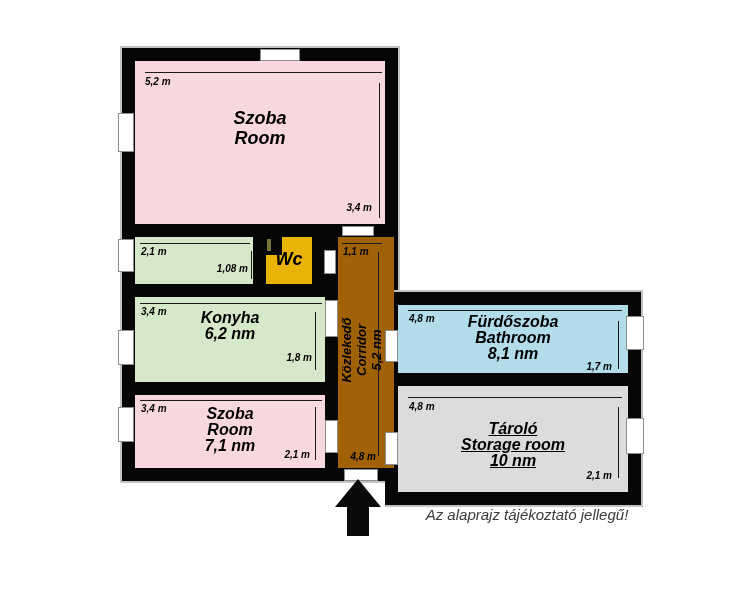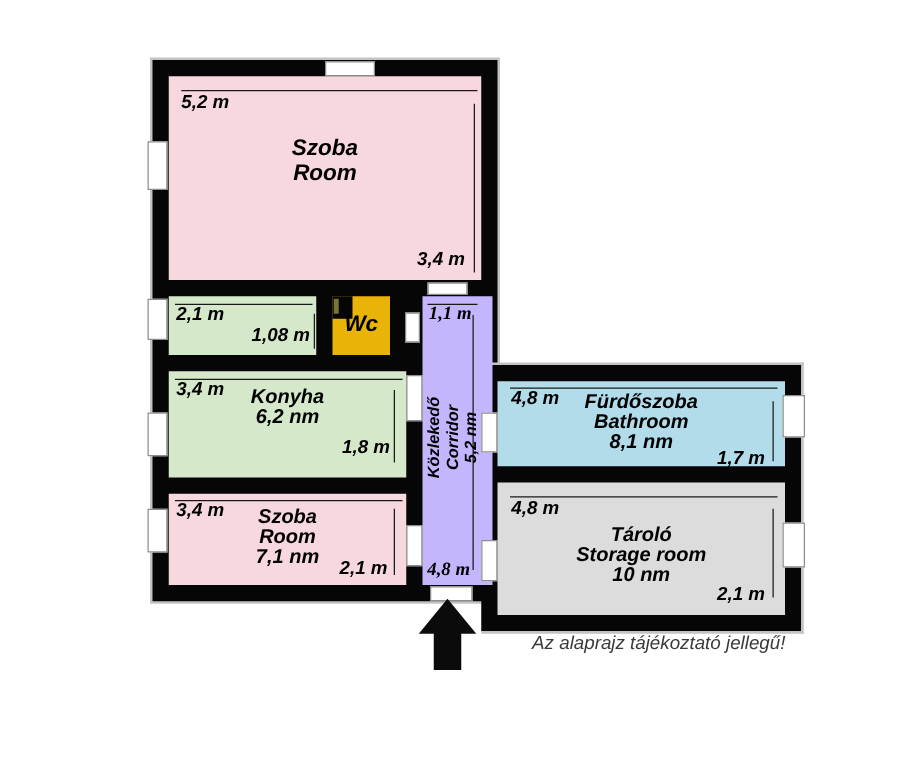--- a/index.html
+++ b/index.html
@@ -10,21 +10,21 @@
   .wall{position:absolute;background:#060606;}
   .wall-outline{box-shadow:0 0 0 2px #c3c3c3;}
   .edge{position:absolute;background:#c3c3c3;}
   .room{position:absolute;}
   .name{
     position:absolute;left:0;right:0;text-align:center;
     font-weight:bold;font-style:italic;font-size:16px;line-height:16px;
   }
   .name.big{font-size:18px;line-height:20px;}
   .dim{
-    position:absolute;font-size:15px;font-weight:bold;font-style:italic;
+    position:absolute;font-size:10px;font-weight:bold;font-style:italic;
     white-space:nowrap;line-height:11px;
   }
   .dim.right{text-align:right;}
   .dimline-h{position:absolute;height:1px;background:#1a1a1a;}
   .dimline-v{position:absolute;width:1px;background:#1a1a1a;}
   .window,.door{
     position:absolute;background:#ffffff;border:1px solid #8d8d8d;box-sizing:border-box;
   }
   .corridor-name{
     position:absolute;left:282px;top:327px;width:160px;height:46px;
@@ -97,21 +97,21 @@
     <div class="dim" style="left:6px;top:8px;">3,4 m</div>
     <div class="dimline-v" style="left:180px;top:12px;height:53px;"></div>
     <div class="dim right" style="left:115px;top:54px;width:60px;">2,1 m</div>
     <div class="name" style="top:11px;">
       <div>Szoba</div>
       <div>Room</div>
       <div>7,1 nm</div>
     </div>
   </div>
 
-  <div class="room" style="left: 338px; top: 237px; width: 56px; height: 231px; background-color: #c4b5fd; font-family: Liberation Serif, serif;">
+  <div class="room" style="left: 338px; top: 237px; width: 56px; height: 231px; background-color: #a16207;">
     <div class="dimline-h" style="left:4px;top:6px;width:40px;"></div>
     <div class="dim" style="left:5px;top:9px;">1,1 m</div>
     <div class="dimline-v" style="left:40px;top:15px;height:204px;"></div>
     <div class="dim right" style="left:0;top:214px;width:38px;">4,8 m</div>
   </div>
   <div class="corridor-name">
     <div>Közlekedő</div>
     <div>Corridor</div>
     <div>5,2 nm</div>
   </div>
@@ -126,21 +126,21 @@
       <div>Bathroom</div>
       <div>8,1 nm</div>
     </div>
   </div>
 
   <div class="room" style="left: 398px; top: 386px; width: 230px; height: 106px; background-color: rgb(220, 220, 220);">
     <div class="dimline-h" style="left:10px;top:11px;width:214px;"></div>
     <div class="dim" style="left:11px;top:15px;">4,8 m</div>
     <div class="dimline-v" style="left:220px;top:21px;height:71px;"></div>
     <div class="dim right" style="left:152px;top:84px;width:62px;">2,1 m</div>
-    <div class="name" style="top:35px;">
+    <div class="name" style="top:35px;text-decoration:underline;">
       <div>Tároló</div>
       <div>Storage room</div>
       <div>10 nm</div>
     </div>
   </div>
 
   <div class="window" style="left:260px;top:49px;width:40px;height:12px;"></div>
   <div class="window" style="left:118px;top:113px;width:16px;height:39px;"></div>
   <div class="window" style="left:118px;top:239px;width:16px;height:33px;"></div>
   <div class="window" style="left:118px;top:330px;width:16px;height:35px;"></div>

